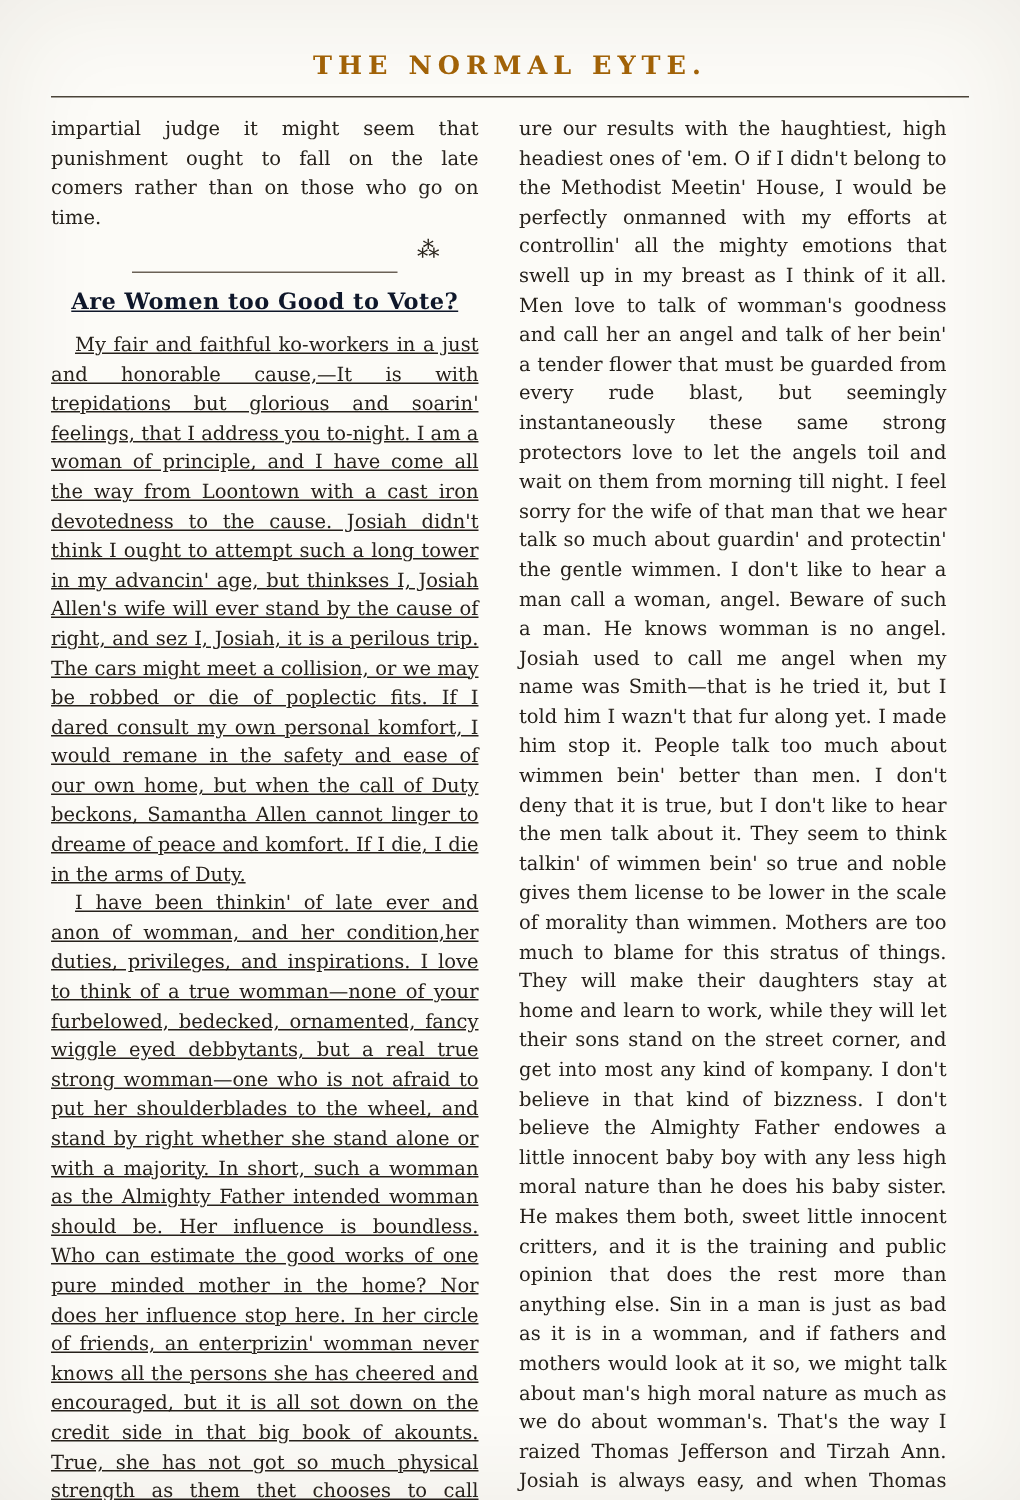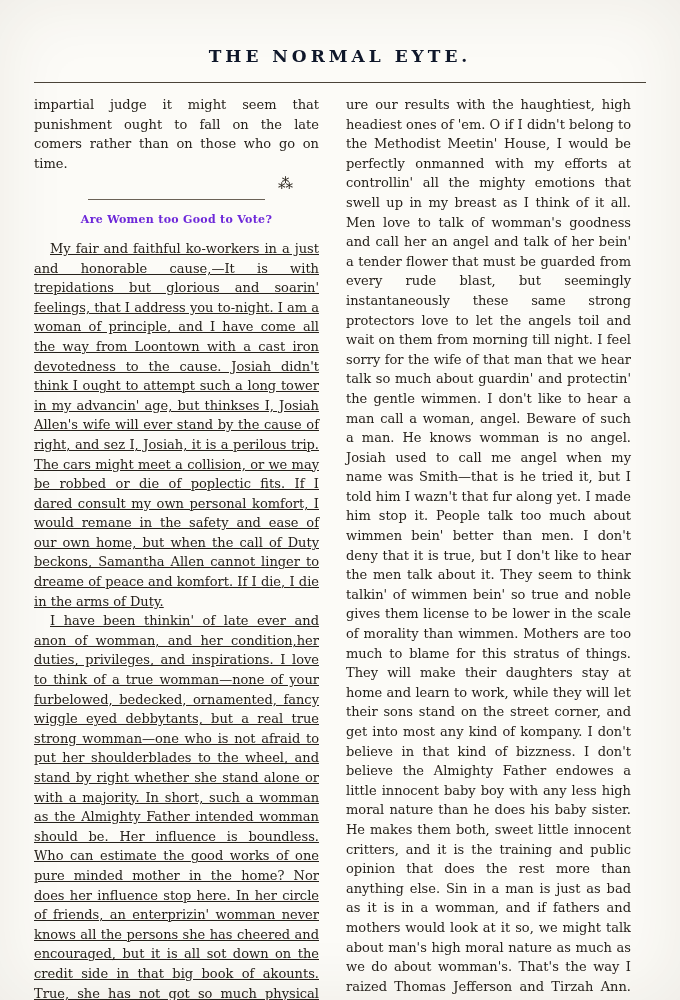--- a/index.html
+++ b/index.html
@@ -18,25 +18,25 @@
     background: #fcfbf7;
     box-shadow: inset 0 0 70px rgba(60,50,30,0.08);
     color: #26211b;
     font-family: "DejaVu Serif", "Liberation Serif", serif;
   }
   .masthead {
     text-align: center;
     margin: 0 0 10px 0;
   }
   .masthead h1 {
-    margin: 16px;
+    margin: 4px;
     font-size: 17px;
     font-weight: bold;
     letter-spacing: 4px;
-    color: #0f172a;
+    color: #a16207;
   }
   .header-rule {
     border: none;
     border-top: 1.5px solid #4a4338;
     margin: 0 0 0 0;
   }
   .columns {
     display: flex;
     align-items: flex-start;
     height: 920px;
@@ -70,25 +70,26 @@
     margin: 2px 0 2px 0;
   }
   .section-divider {
     border: none;
     border-top: 1px solid #6a6156;
     width: 62%;
     margin: 6px auto 10px auto;
   }
   h2.article-heading {
     margin: 4px 0 9px 0;
-    font-size: 11px;
+    font-size: 15px;
     font-weight: bold;
     text-align: center;
     letter-spacing: 0.3px;
-    color: #6d28d9;
+    color: #0f172a;
+    text-decoration: underline;
   }
 </style>
 </head>
 <body>
 
 <div class="page">
 
   <header class="masthead">
     <h1>THE NORMAL EYTE.</h1>
   </header>

